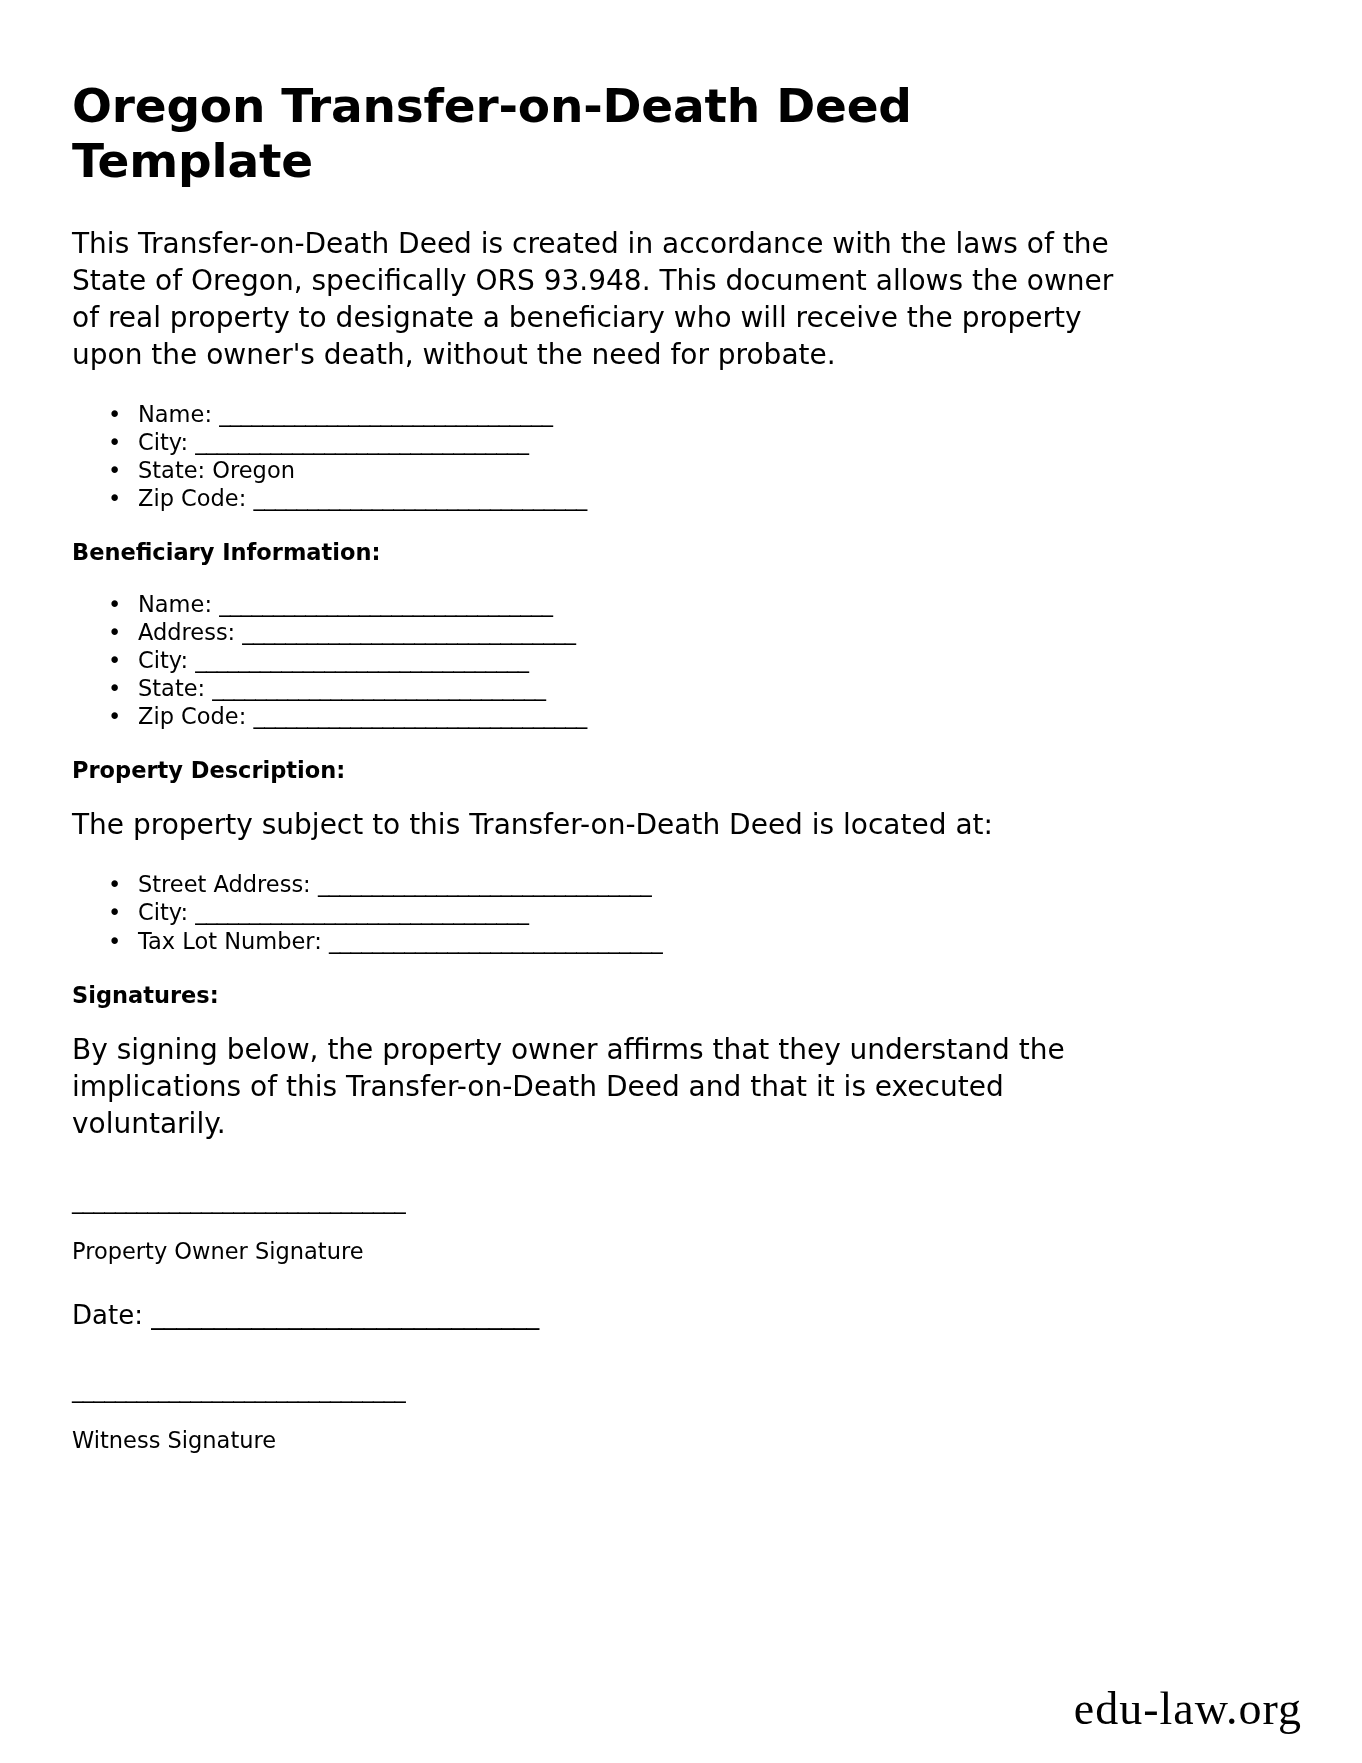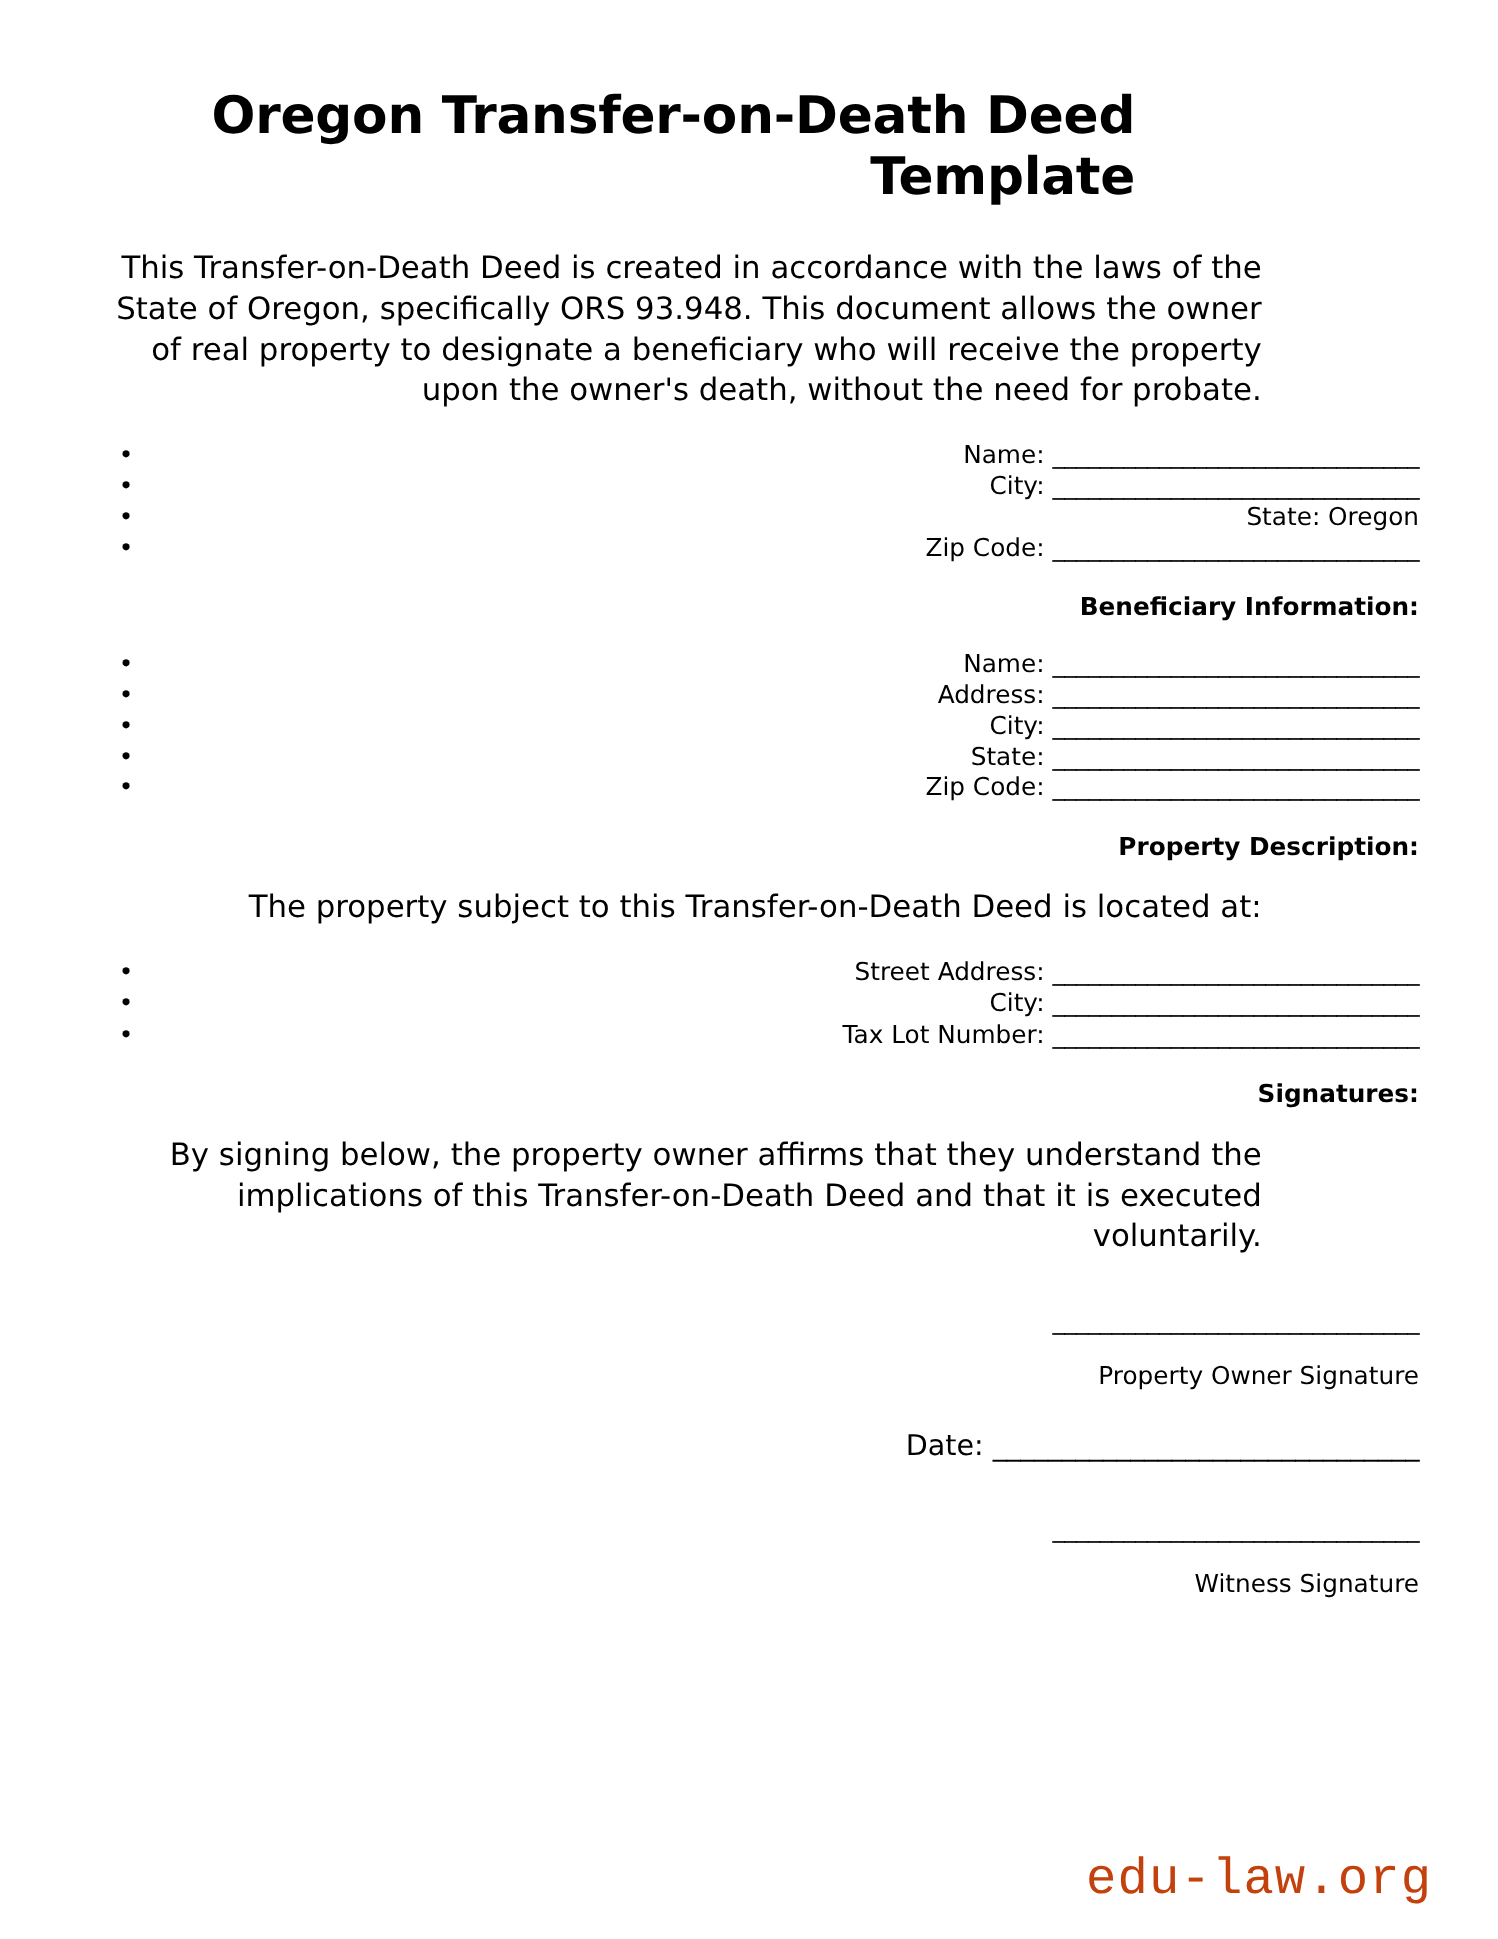--- a/index.html
+++ b/index.html
@@ -16,21 +16,20 @@
     overflow: hidden;
   }
   .page {
     position: absolute;
     left: 0; top: 0;
     width: 1362px;
     height: 1763px;
     box-sizing: border-box;
     padding: 78px 72px 0 72px;
     background: #ffffff;
-    text-align: right;
   }
   .doc-title {
     font-size: 47px;
     font-weight: bold;
     line-height: 1.17;
     letter-spacing: -0.2px;
     margin: 0 0 38px 0;
     max-width: 960px;
   }
   p.body-text {
@@ -84,23 +83,23 @@
   .date-line {
     font-size: 26px;
     line-height: 1.25;
     margin: 34px 0 16px 0;
     white-space: nowrap;
   }
   .watermark {
     position: absolute;
     right: 60px;
     bottom: 28px;
-    font-family: Liberation Mono, monospace;
+    font-family: Liberation Serif, serif;
     font-size: 46px;
-    color: #c2410c;
+    color: #000000;
     letter-spacing: 1px;
     white-space: nowrap;
   }
 </style>
 </head>
 <body>
 
 <div class="page">
 
   <h1 class="doc-title">Oregon Transfer-on-Death Deed Template</h1>

